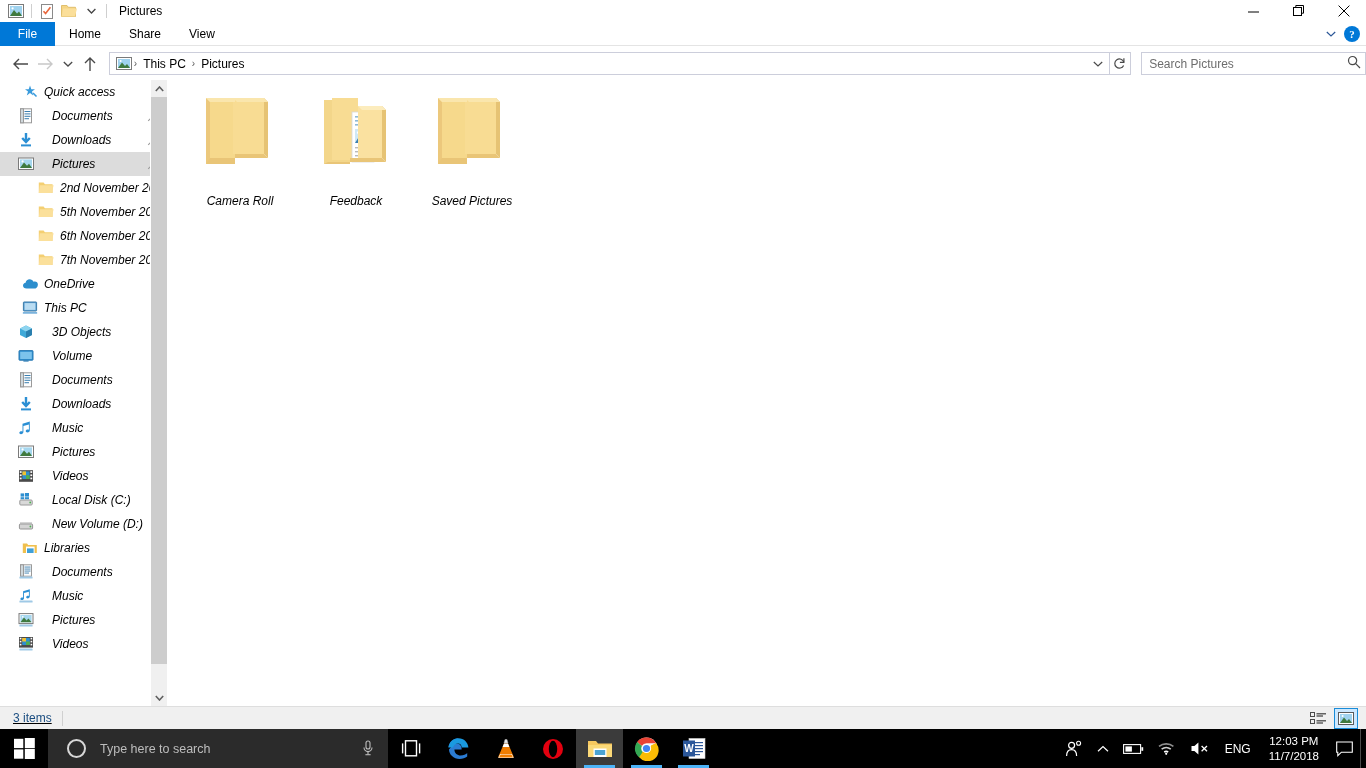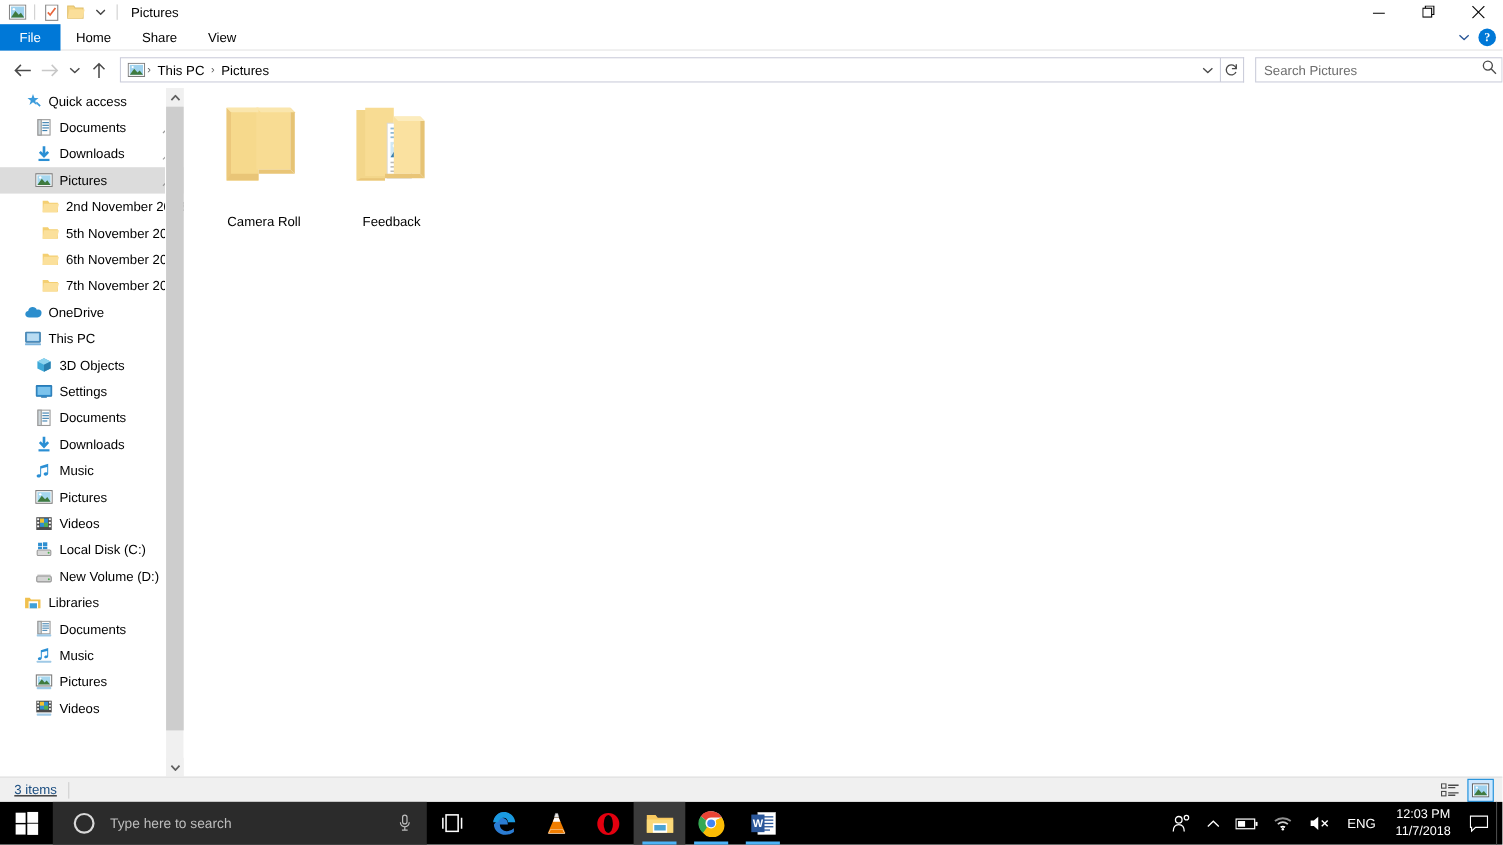--- a/index.html
+++ b/index.html
@@ -93,21 +93,21 @@
   }
   .search-box input {
     border: none; outline: none; flex: 1; font-size: 12px;
     font-family: "Liberation Sans", sans-serif; color: #333; background: transparent;
   }
   .search-box input::placeholder { color: #6d6d6d; }
 
   
   .body-area {
     position: absolute; left: 0; top: 80px; width: 1366px; height: 626px;
-    display: flex; background: #fff;
+    display: flex; background: #fff; font-style: italic;
   }
   .nav-pane {
     width: 168px; height: 626px; position: relative;
     background: #ffffff; overflow: hidden;
     border-right: 1px solid #ffffff;
   }
   .nav-scroll { position: absolute; left:0; top:0; width: 168px; }
   .nav-item {
     height: 24px; display: flex; align-items: center; font-size: 12px; color: #000;
     white-space: nowrap; position: relative;
@@ -116,21 +116,21 @@
   .nav-ico {
     width: 16px; height: 16px; margin-right: 6px; flex: 0 0 16px;
     display: flex; align-items: center; justify-content: center;
   }
   .nav-label { line-height: 24px; }
   .pin {
     position: absolute; right: 8px; top: 5px; width: 13px; height: 13px;
     display: flex; align-items: center; justify-content: center;
   }
   .lvl-root { padding-left: 22px; }
-  .lvl-1 { padding-left: 32px; }
+  .lvl-1 { padding-left: 18px; gap: 12px; }
   .lvl-2 { padding-left: 38px; }
 
   
   .nav-sb {
     position: absolute; right: 0; top: 0; width: 17px; height: 626px;
     background: #f0f0f0; border-left: 1px solid #fff;
   }
   .sb-arrow {
     width: 17px; height: 17px; display:flex; align-items:center; justify-content:center;
     background: #f0f0f0;
@@ -486,21 +486,21 @@
             <span class="nav-label">3D Objects</span>
           </div>
           <div class="nav-item lvl-1">
             <span class="nav-ico">
               <svg width="16" height="16" viewBox="0 0 16 16">
                 <rect x="1" y="2.6" width="14" height="9.6" rx="0.6" fill="#2f8fd0" stroke="#2a7ab3"></rect>
                 <rect x="2.2" y="3.8" width="11.6" height="7.2" fill="#7cc3ec"></rect>
                 <rect x="5.4" y="12.4" width="5.2" height="1.2" fill="#2a7ab3"></rect>
               </svg>
             </span>
-            <span class="nav-label">Settings</span>
+            <span class="nav-label">Volume</span>
           </div>
           <div class="nav-item lvl-1">
             <span class="nav-ico">
               <svg width="16" height="16" viewBox="0 0 16 16">
                 <rect x="2.5" y="0.8" width="11" height="14" fill="#fdfdfd" stroke="#9a9a9a"></rect>
                 <rect x="2.5" y="0.8" width="3" height="14" fill="#cfd8dc" stroke="#9a9a9a"></rect>
                 <g fill="#3a7fb0">
                   <rect x="6.5" y="3" width="6" height="1"></rect>
                   <rect x="6.5" y="5.4" width="6" height="1"></rect>
                   <rect x="6.5" y="7.8" width="6" height="1"></rect>
@@ -697,20 +697,32 @@
                   <rect x="39" y="59" width="15" height="1.4"></rect>
                   <rect x="39" y="63" width="11" height="1.4"></rect>
                 </g>
                 <path d="M42 14 L66 14 L66 66 L42 66 Z" fill="#fae1a0"></path>
                 <path d="M66 14 L70 18 L70 70 L66 66 Z" fill="#e6c374"></path>
                 <path d="M42 14 L66 14 L70 18 L46 18 Z" fill="#fcecbd"></path>
                 <path d="M8 72 L34 72 L34 66 L66 66 L70 70 L12 70 Z" fill="#e9c577"></path>
               </svg></div>
             <div class="tile-label">Feedback</div>
           </div>
+          <div class="tile">
+            <div class="tile-ico"><svg width="80" height="78" viewBox="0 0 80 78">
+                <path d="M6 6 L35 6 L35 72 L6 72 Z" fill="#f6d98c"></path>
+                <path d="M33 6 L64 6 L64 62 L33 62 Z" fill="#f8dc93"></path>
+                <path d="M64 6 L68 10 L68 66 L64 62 Z" fill="#e6c374"></path>
+                <path d="M6 72 L6 6 L10 10 L10 68 Z" fill="#ecc87c"></path>
+                <path d="M33 6 L64 6 L68 10 L37 10 Z" fill="#fae6ad"></path>
+                <path d="M6 6 L35 6 L35 10 L10 10 Z" fill="#fae6ad"></path>
+                <path d="M6 72 L35 72 L35 62 L64 62 L68 66 L10 66 Z" fill="#e9c577"></path>
+              </svg></div>
+            <div class="tile-label">Saved Pictures</div>
+          </div>
         </div>
 
     </div>
   </div>
 
   <div class="statusbar">
     <span class="status-text">3 items</span>
     <span class="status-div"></span>
     <div class="view-btns">
       <div class="view-btn">

